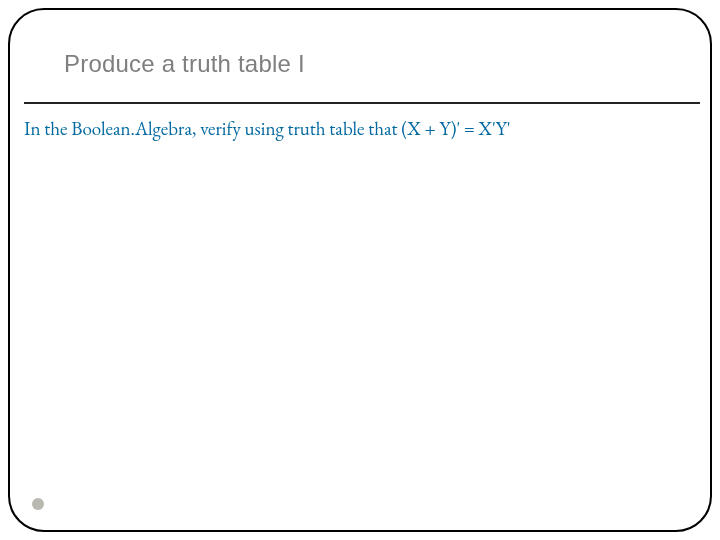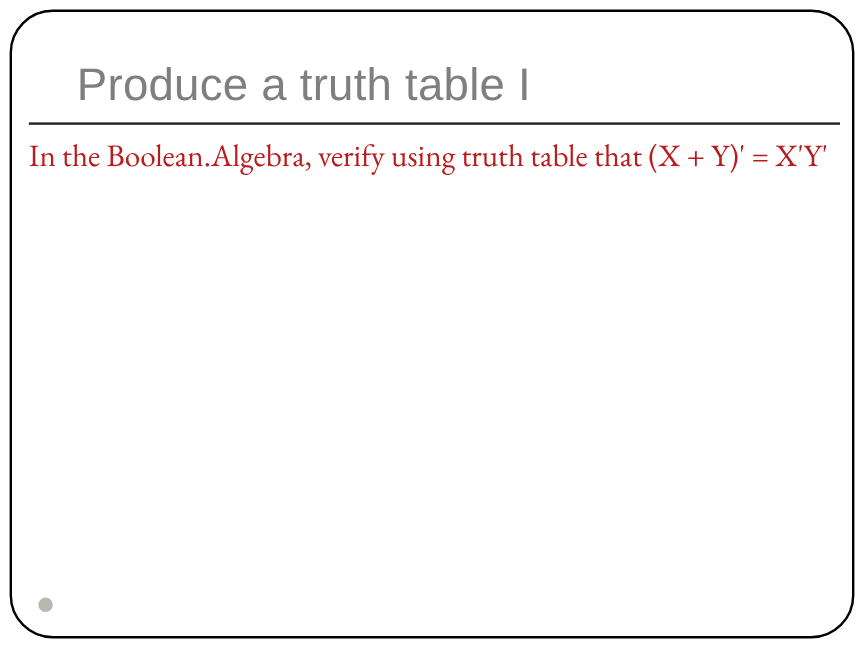--- a/index.html
+++ b/index.html
@@ -10,42 +10,42 @@
     width: 704px; height: 524px;
     border: 2.5px solid #000;
     border-radius: 36px;
     background: #fff;
   }
   .title {
     position: absolute;
     left: 54px;
     top: 40px;
     font-family: Arial, Helvetica, sans-serif;
-    font-size: 38px;
+    font-size: 24px;
     font-weight: 400;
     color: #7f7f7f;
     letter-spacing: 0.2px;
   }
   .title-underline {
     position: absolute;
     left: 14px;
     top: 92px;
     width: 676px;
     height: 0;
     border-top: 2px solid #222;
   }
   .body {
     position: absolute;
     left: 14px;
     top: 103px;
     width: 680px;
     font-family: Garamond, "EB Garamond", "Times New Roman", Times, serif;
-    font-size: 26px;
+    font-size: 19px;
     line-height: 32px;
-    color: #b91c1c;
+    color: #0369a1;
   }
   .body p { margin-bottom: 2px; }
   .bullet {
     position: absolute;
     left: 22px;
     bottom: 20px;
     width: 12px;
     height: 12px;
     border-radius: 50%;
     background: #b9b8b1;

